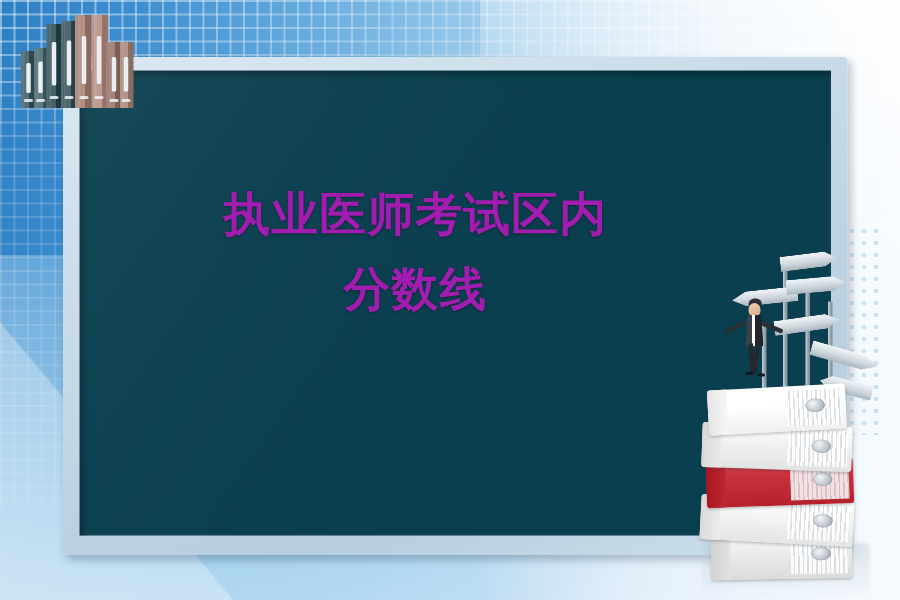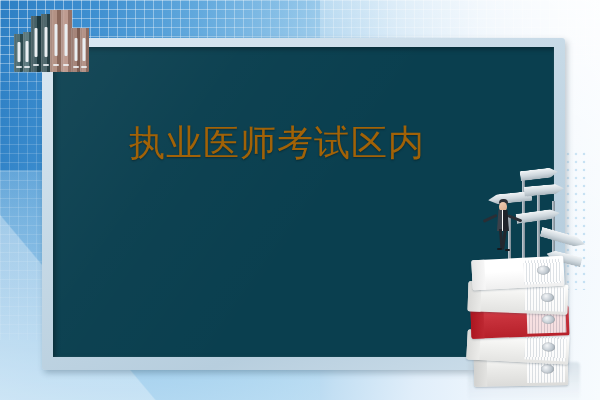--- a/index.html
+++ b/index.html
@@ -61,22 +61,22 @@
     box-shadow:inset 2px 2px 5px rgba(0,0,0,.35), inset -1px -1px 2px rgba(255,255,255,.06);
   }
   .board-sheen{position:absolute;inset:0;
     background:linear-gradient(125deg, rgba(255,255,255,.055) 0%, rgba(255,255,255,.015) 28%, rgba(255,255,255,0) 55%);
     pointer-events:none;
   }
   .frame-hl{position:absolute;left:11px;top:9px;right:11px;height:2px;background:rgba(255,255,255,.28);}
 
   
   .title-wrap{position:absolute;left:42px;top:118px;width:470px;text-align:center;z-index:6;}
-  .title-line{color:#a16207;font-size:36px;line-height:50px;letter-spacing:1px;
-    font-weight:400;white-space:nowrap;
+  .title-line{color:#a21caf;font-size:31px;line-height:50px;letter-spacing:1px;
+    font-weight:700;white-space:nowrap;
     text-shadow:0 1px 2px rgba(0,0,0,.35);}
 
   
   .spines{position:absolute;left:14px;top:0px;width:82px;height:72px;z-index:8;}
   .sp{position:absolute;bottom:0;border-radius:0 0 1px 1px;}
   .sp .lbl{position:absolute;left:50%;transform:translateX(-50%);
     width:3px;background:#e9eef1;border-radius:1px;}
   .sp .ring{position:absolute;left:50%;transform:translateX(-50%);
     width:6px;height:2px;background:rgba(240,245,248,.85);border-radius:1px;}
   .sp .sheen{position:absolute;left:0;top:0;bottom:0;width:38%;
@@ -131,20 +131,21 @@
 
   <div class="board-frame">
     <div class="frame-hl"></div>
     <div class="board-inner">
       <div class="board-sheen"></div>
     </div>
   </div>
 
   <div class="title-wrap">
     <div class="title-line">执业医师考试区内</div>
+    <div class="title-line">分数线</div>
   </div>
 
   <div class="spines">
 
   <div class="sp" style="left: 0px; width: 9px; height: 38px; background: linear-gradient(to right, rgb(60, 90, 95) 0px, rgb(60, 90, 95) 18%, rgb(82, 112, 117) 18%, rgb(82, 112, 117) 62%, rgb(42, 72, 77) 62%, rgb(42, 72, 77) 100%);">
         <div class="sheen"></div>
         <div class="lbl" style="top: 8px; height: 20px;"></div>
         <div class="ring" style="bottom: 4px;"></div>
       </div>
       <div class="sp" style="left: 8.5px; width: 9px; height: 40px; background: linear-gradient(to right, rgb(71, 101, 106) 0px, rgb(71, 101, 106) 18%, rgb(93, 123, 128) 18%, rgb(93, 123, 128) 62%, rgb(53, 83, 88) 62%, rgb(53, 83, 88) 100%);">

